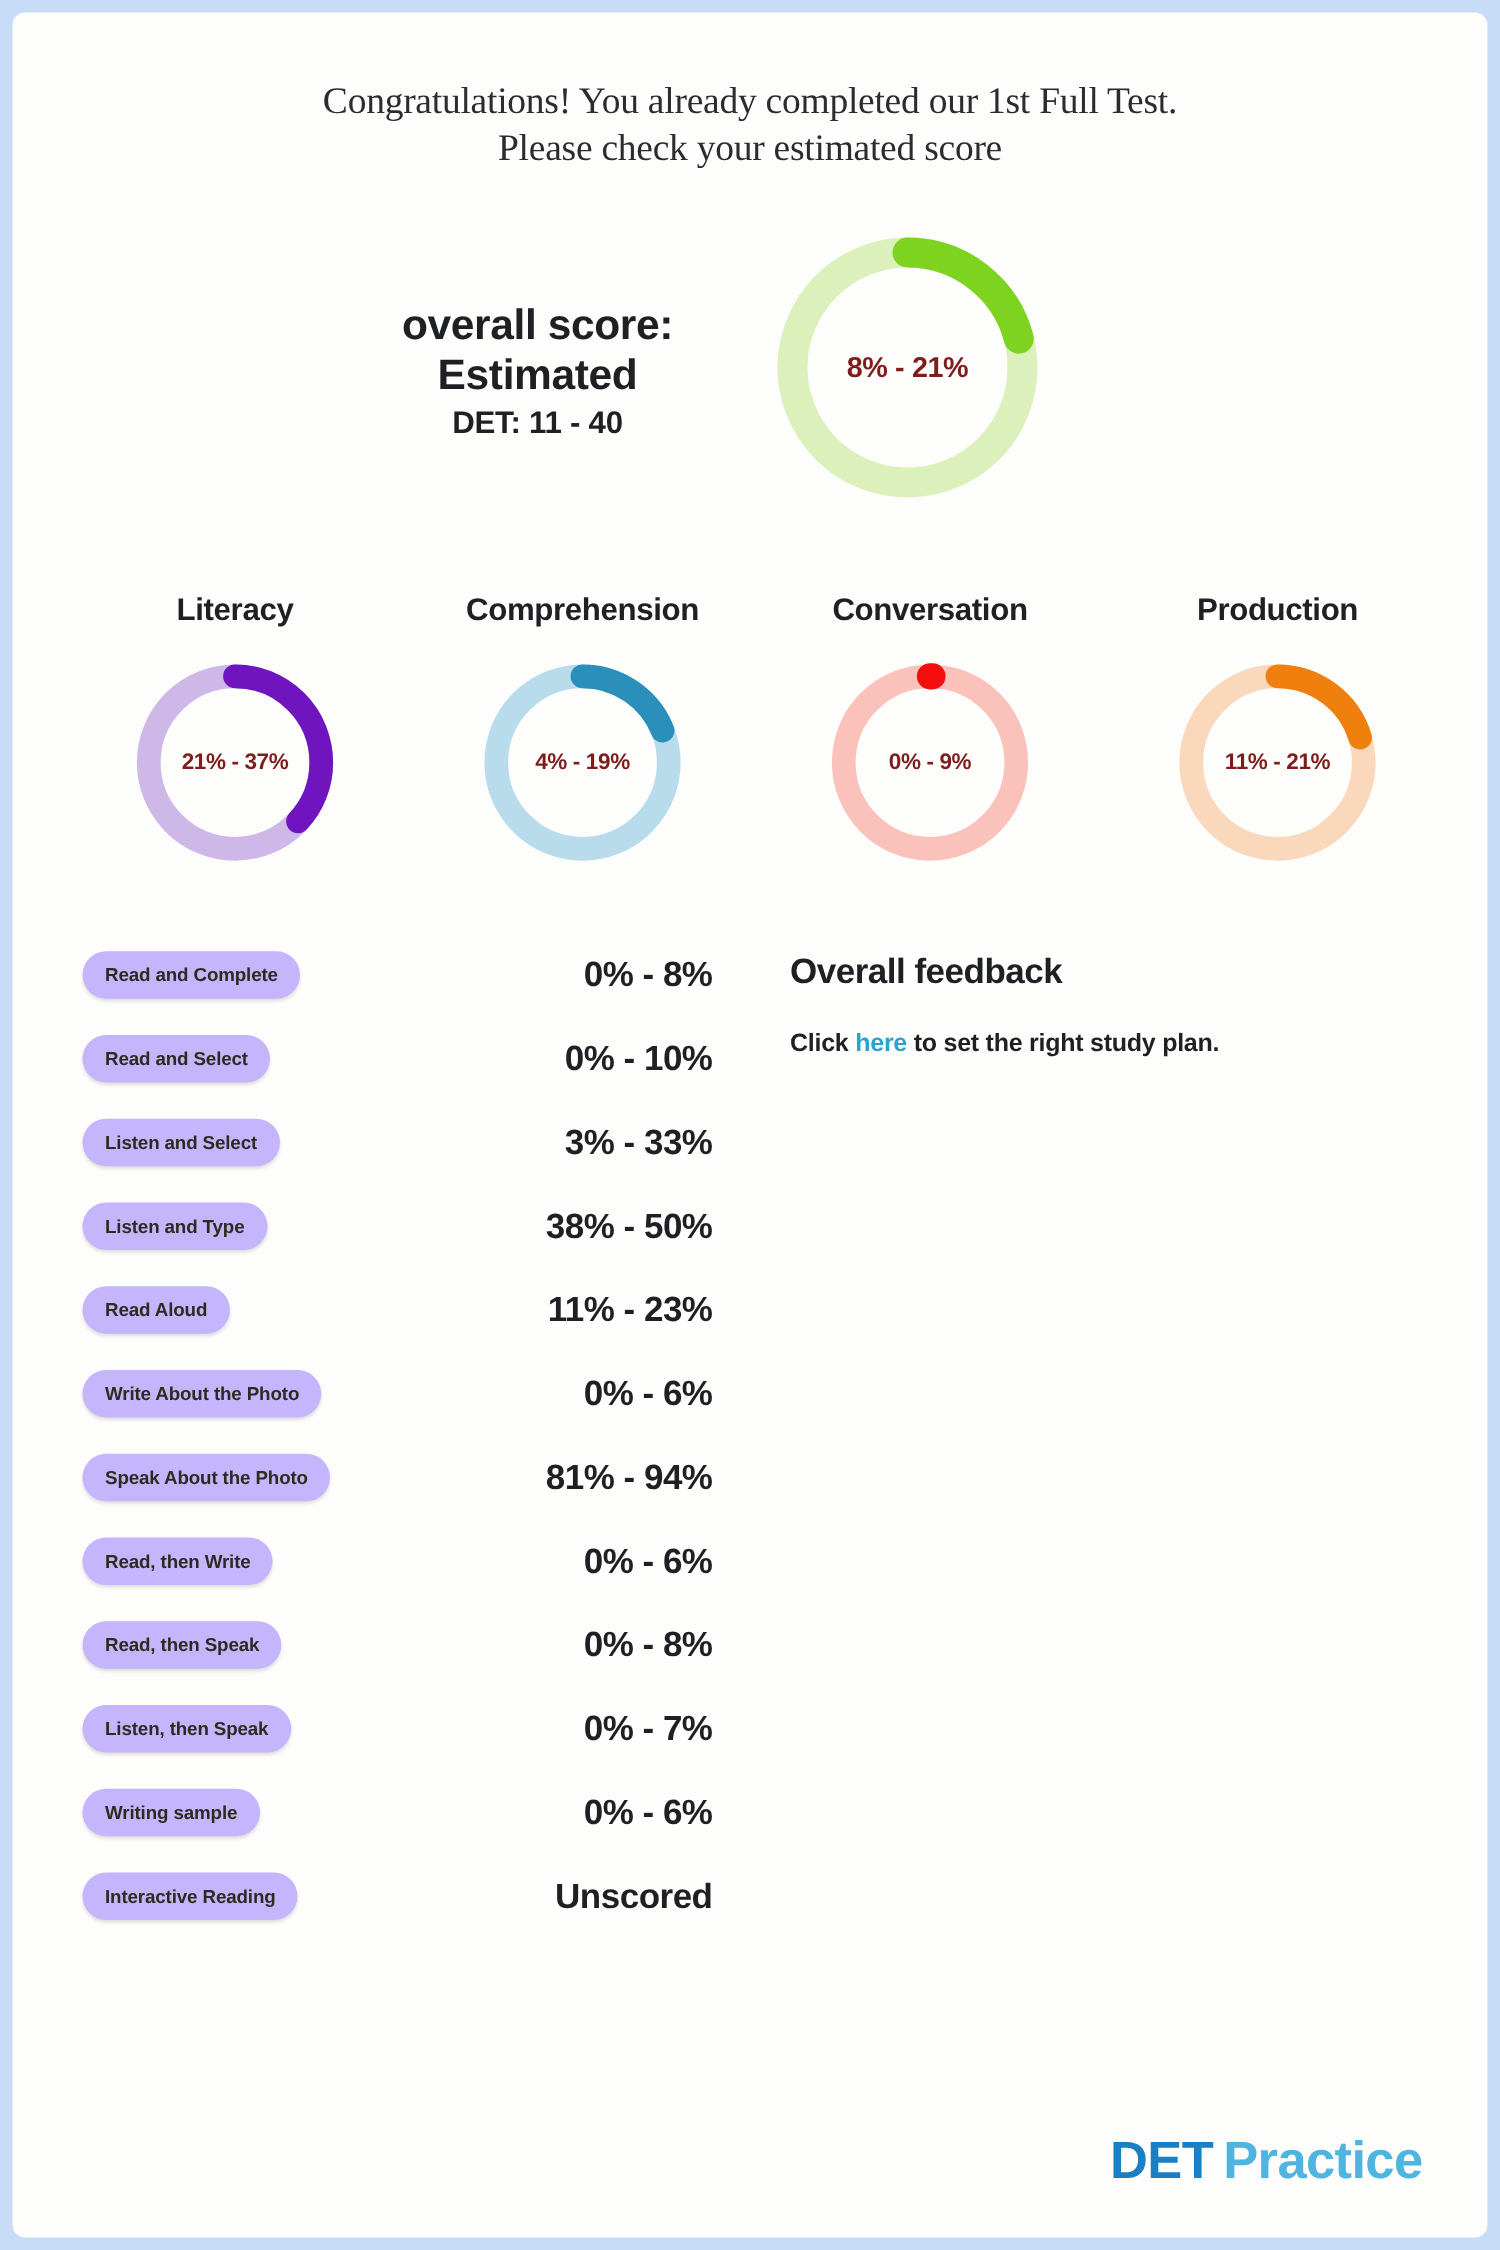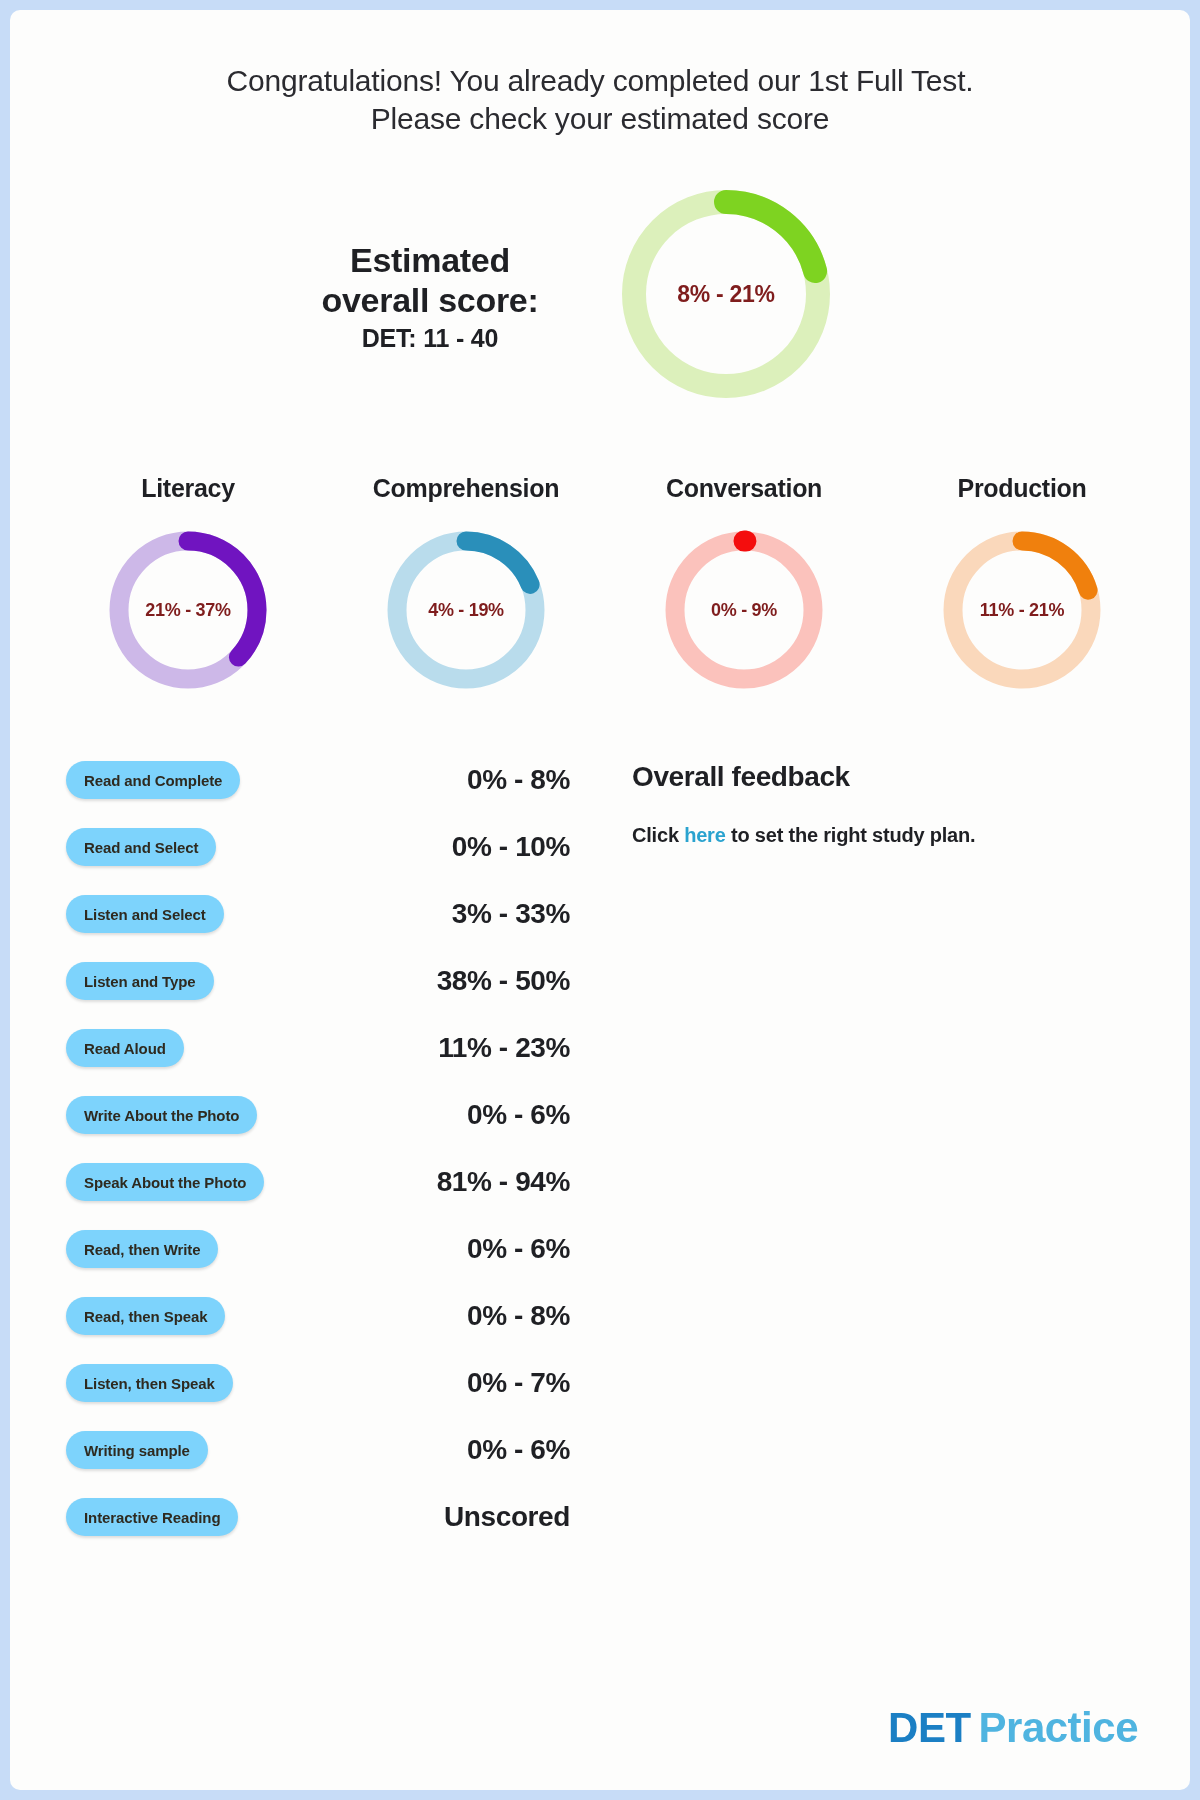--- a/index.html
+++ b/index.html
@@ -30,20 +30,21 @@
 
   
   .headline {
     margin-top: 52px;
     text-align: center;
     font-size: 30px;
     line-height: 1.26;
     color: #2b2b30;
     font-weight: 400;
     letter-spacing: -0.2px;
+    font-family: Liberation Serif, serif;
   }
   .headline .ln { display: block; }
 
   
   .overall {
     position: relative;
     margin-top: 44px;
     height: 240px;
   }
   .overall-label {
@@ -125,21 +126,21 @@
   .skill-row {
     display: flex;
     align-items: center;
     height: 67px;
   }
   .pill {
     display: inline-flex;
     align-items: center;
     height: 38px;
     padding: 0 18px;
-    background: #7dd3fc;
+    background: #c4b5fd;
     color: #2e2a20;
     font-size: 15px;
     font-weight: 700;
     border-radius: 19px;
     box-shadow: 0 2px 3px rgba(0,0,0,0.13);
     white-space: nowrap;
     letter-spacing: -0.1px;
   }
   .score {
     margin-left: auto;
@@ -197,22 +198,22 @@
 <div class="page">
  <div class="card">
 
   <div class="headline">
     <span class="ln">Congratulations! You already completed our 1st Full Test.</span>
     <span class="ln">Please check your estimated score</span>
   </div>
 
   <div class="overall">
     <div class="overall-label">
+      <span class="big">overall score:</span>
       <span class="big">Estimated</span>
-      <span class="big">overall score:</span>
       <span class="det">DET: 11 - 40</span>
     </div>
 
     <div class="overall-donut donut" style="width:224px;height:224px;">
       <svg width="224" height="224" viewBox="0 0 224 224">
         <circle cx="112" cy="112" r="92" fill="none" stroke="#dcf0bb" stroke-width="24" stroke-linecap="round"></circle>
         <circle id="arc-overall" cx="112" cy="112" r="92" fill="none" stroke="#7ed321" stroke-width="24" stroke-linecap="round" stroke-dasharray="121 457" stroke-dashoffset="0"></circle>
       </svg>
       <div class="donut-val" style="font-size:23px;">8% - 21%</div>
     </div>

